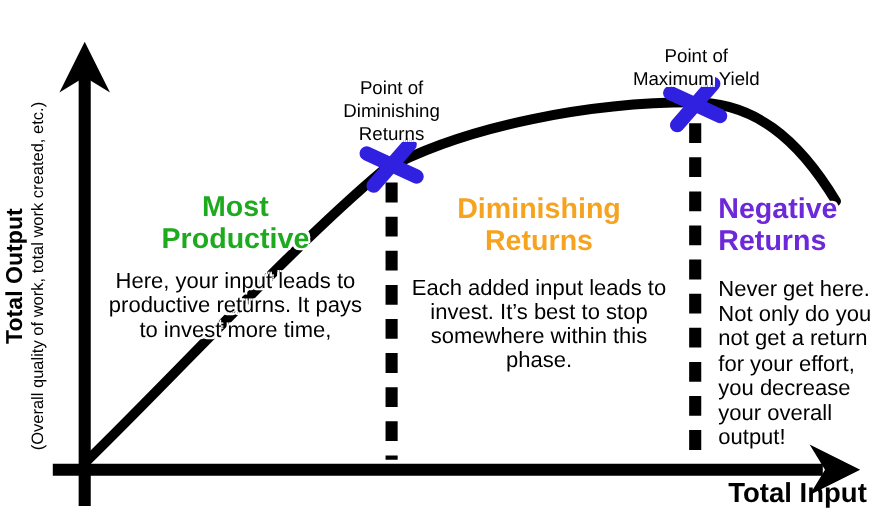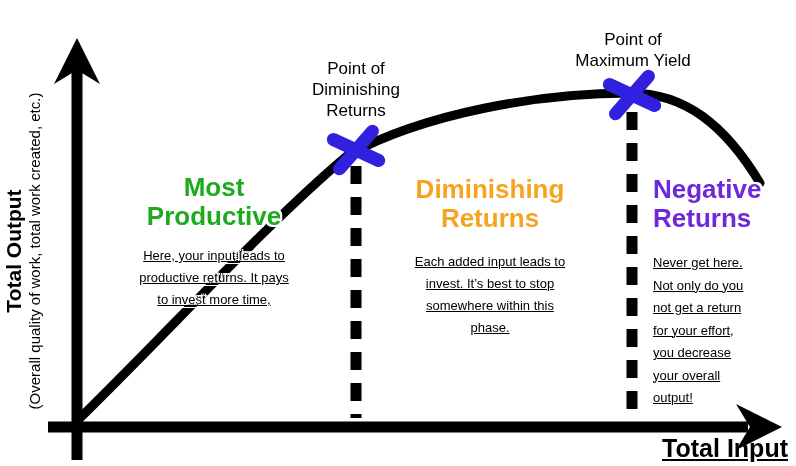--- a/index.html
+++ b/index.html
@@ -12,32 +12,32 @@
   .halo{
     text-shadow:-2px -2px 0 #fff,2px -2px 0 #fff,-2px 2px 0 #fff,2px 2px 0 #fff,
                 0 -2px 0 #fff,0 2px 0 #fff,-2px 0 0 #fff,2px 0 0 #fff;
   }
   .ylabel{
     left:-153px;top:225px;width:360px;height:52px;
     transform:rotate(-90deg);text-align:center;line-height:1.2;
   }
   .ylabel-title{font-weight:bold;font-size:21px;}
   .ylabel-sub{font-size:15px;}
-  .point-label{font-size:17px;line-height:21px;text-align:center;}
+  .point-label{font-size:17px;line-height:21px;text-align:center;margin-top:11px;}
   .pt-dim{left:266px;top:58px;width:180px;}
   .pt-max{left:523px;top:29px;width:220px;}
   .phase-heading{font-weight:bold;font-size:26px;line-height:29px;text-align:center;}
   .ph1{left:94px;top:173px;width:240px;color:#1eaa1e;}
   .ph2{left:370px;top:175px;width:240px;color:#f6a420;}
   .ph3{left:653px;top:175px;width:140px;color:#6d28d9;text-align:left;}
-  .phase-desc{font-size:13px;line-height:22px;text-align:center;text-decoration:underline;}
+  .phase-desc{font-size:20px;line-height:22px;text-align:center;}
   .pd1{left:94px;top:245px;width:240px;}
   .pd2{left:370px;top:251px;width:240px;}
   .pd3{left:653px;top:252px;width:140px;text-align:left;line-height:22.5px;}
-  .xlabel{left:630px;top:434px;width:158px;text-align:right;font-weight:bold;font-size:25px;text-decoration:underline;}
+  .xlabel{left:630px;top:434px;width:158px;text-align:right;font-weight:bold;font-size:25px;}
 </style>
 </head>
 <body>
 
 <div class="canvas">
 
   <svg width="796" height="466" viewBox="0 0 796 466">
 
     <g stroke="#000000">
       <line x1="77" y1="68" x2="77" y2="460" stroke-width="11"></line>

